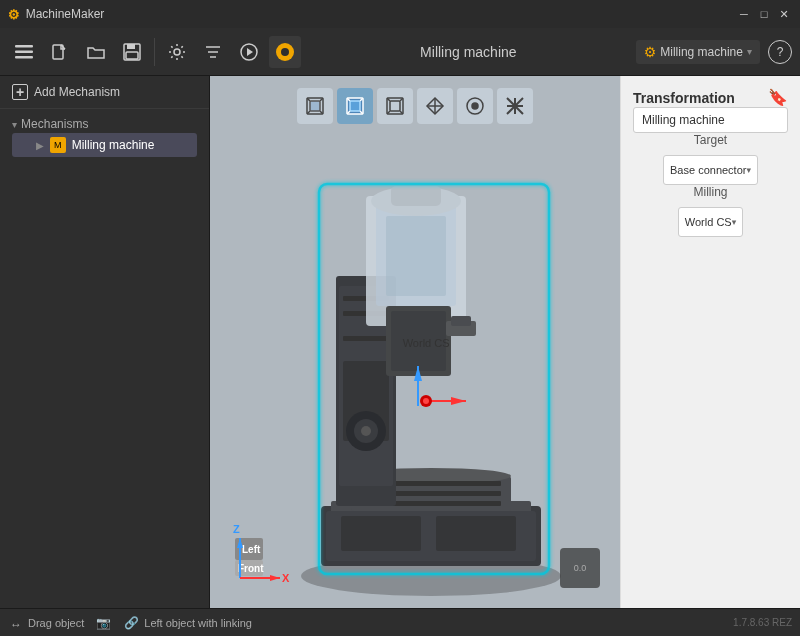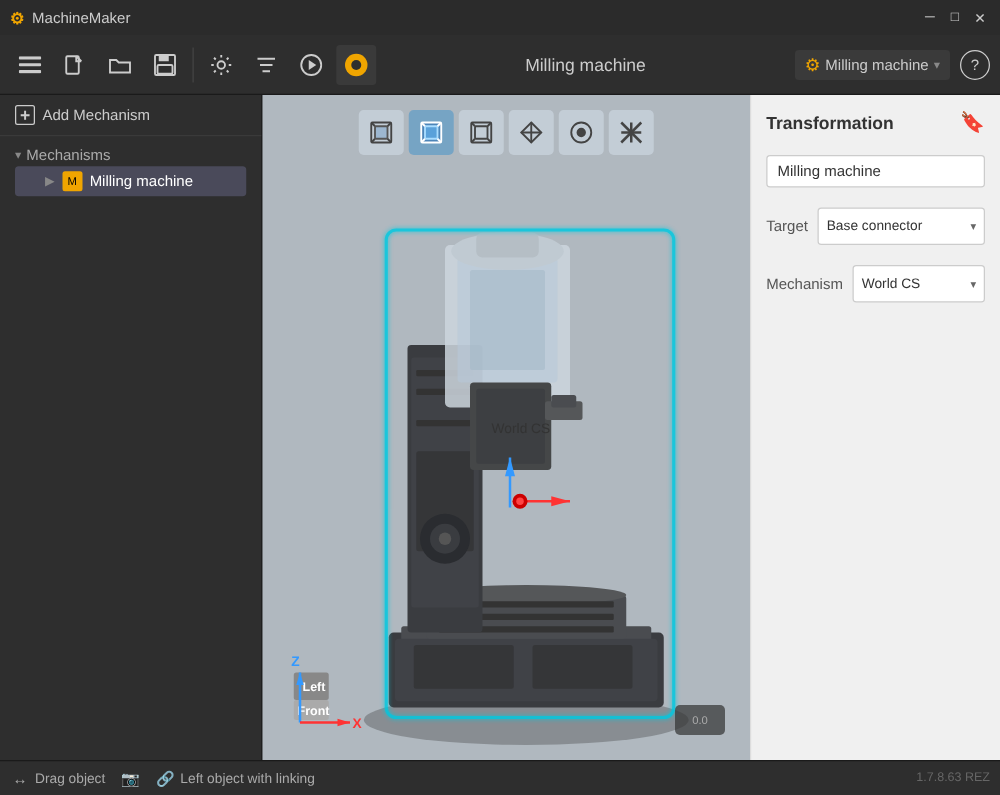--- a/index.html
+++ b/index.html
@@ -279,41 +279,41 @@
       width: 70px;
       height: 70px;
     }
 
     
     #sphere-controls {
       position: absolute;
       bottom: 20px;
       right: 20px;
       width: 40px;
-      height: 24px;
+      height: 40px;
       background: rgba(50,50,50,0.7);
       border-radius: 4px;
       display: flex;
       align-items: center;
       justify-content: center;
       color: #888;
       font-size: 10px;
       margin-left: 44px;
     }
 
     
     #right-panel {
-      width: 200px;
+      width: 180px;
       background: #f0f0f0;
       border-left: 1px solid #ddd;
       color: #333;
       padding: 12px;
       display: flex;
       flex-direction: column;
-      gap: 16px;
+      gap: 0;
     }
     #panel-header {
       display: flex;
       align-items: center;
       justify-content: space-between;
     }
     #panel-title {
       font-size: 14px;
       font-weight: 600;
       color: #333;
@@ -331,20 +331,21 @@
       font-size: 12px;
       color: #333;
       background: #fff;
       outline: none;
     }
     .prop-row {
       display: flex;
       align-items: center;
       justify-content: flex-start;
       gap: 8px;
+      flex-direction: column;
     }
     .prop-label {
       font-size: 12px;
       color: #555;
       white-space: nowrap;
     }
     .prop-dropdown {
       flex: 1;
       padding: 8px 6px;
       border: 1px solid #ccc;
@@ -659,21 +660,21 @@
 
     <div class="prop-row">
       <span class="prop-label">Target</span>
       <div class="prop-dropdown">
         <span>Base connector</span>
         <span class="dd-arrow">▾</span>
       </div>
     </div>
 
     <div class="prop-row">
-      <span class="prop-label">Mechanism</span>
+      <span class="prop-label">Milling</span>
       <div class="prop-dropdown">
         <span>World CS</span>
         <span class="dd-arrow">▾</span>
       </div>
     </div>
   </div>
 
 </div>
 
 <div id="status-bar">

